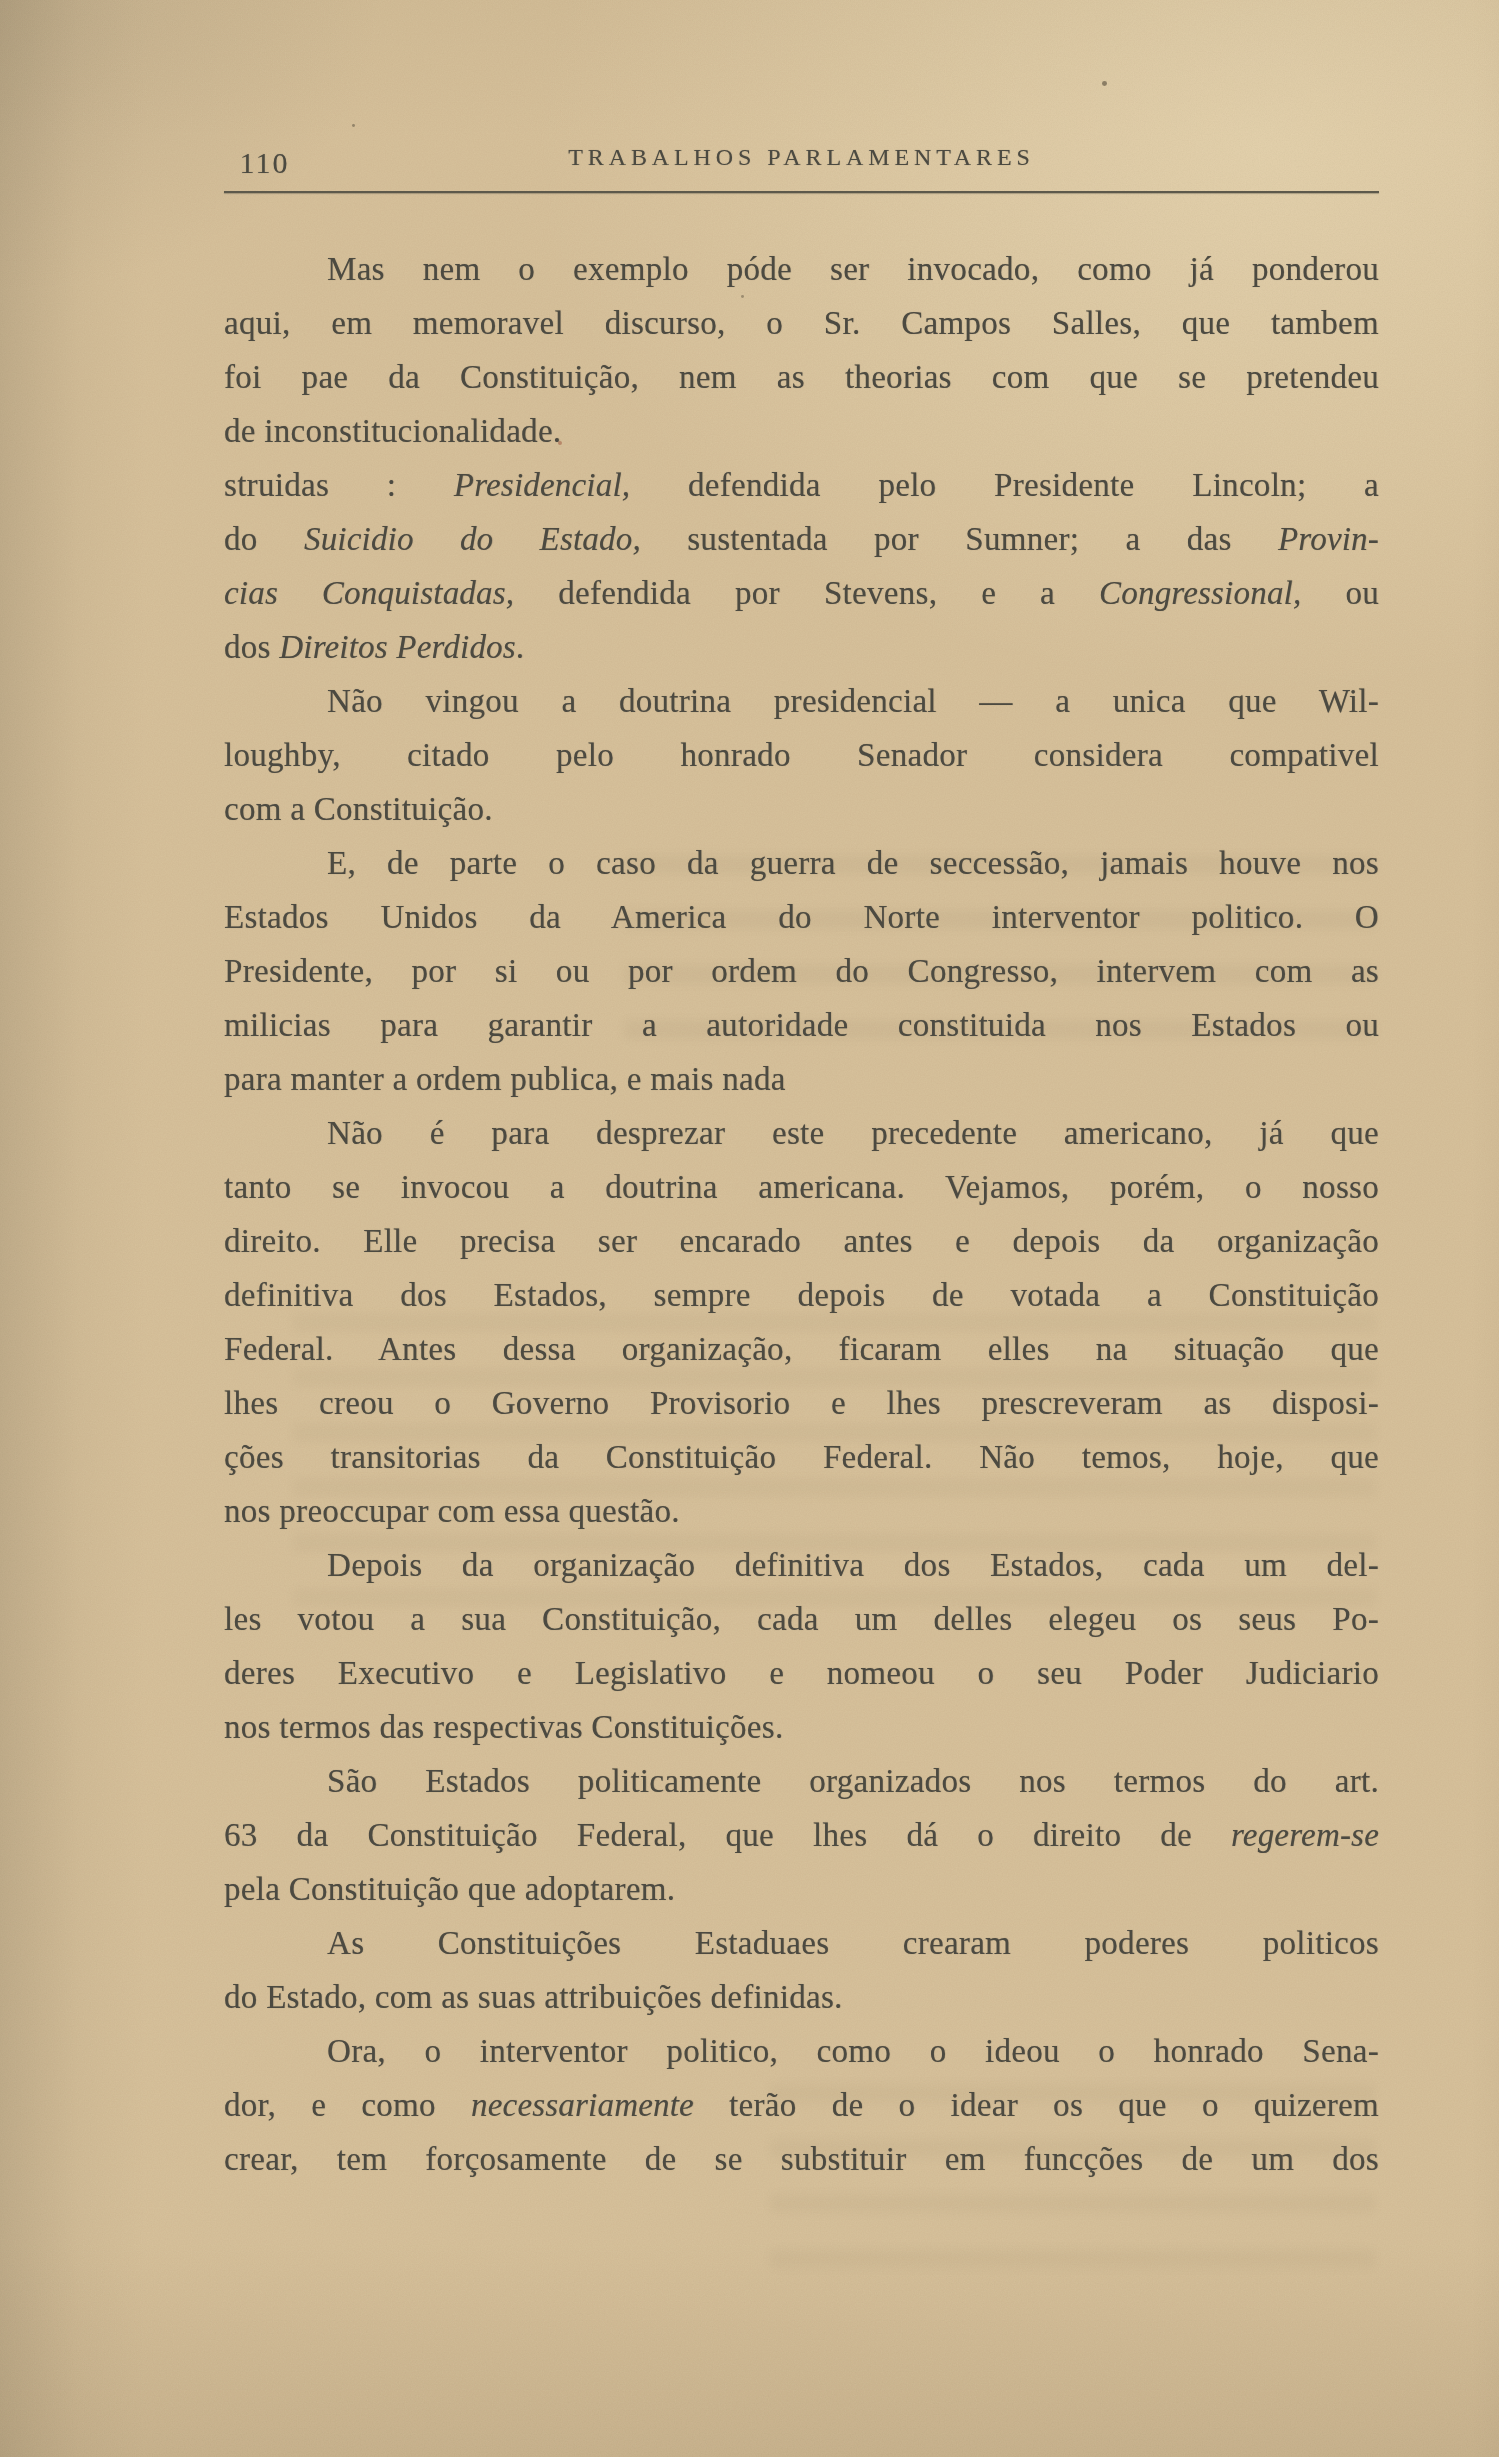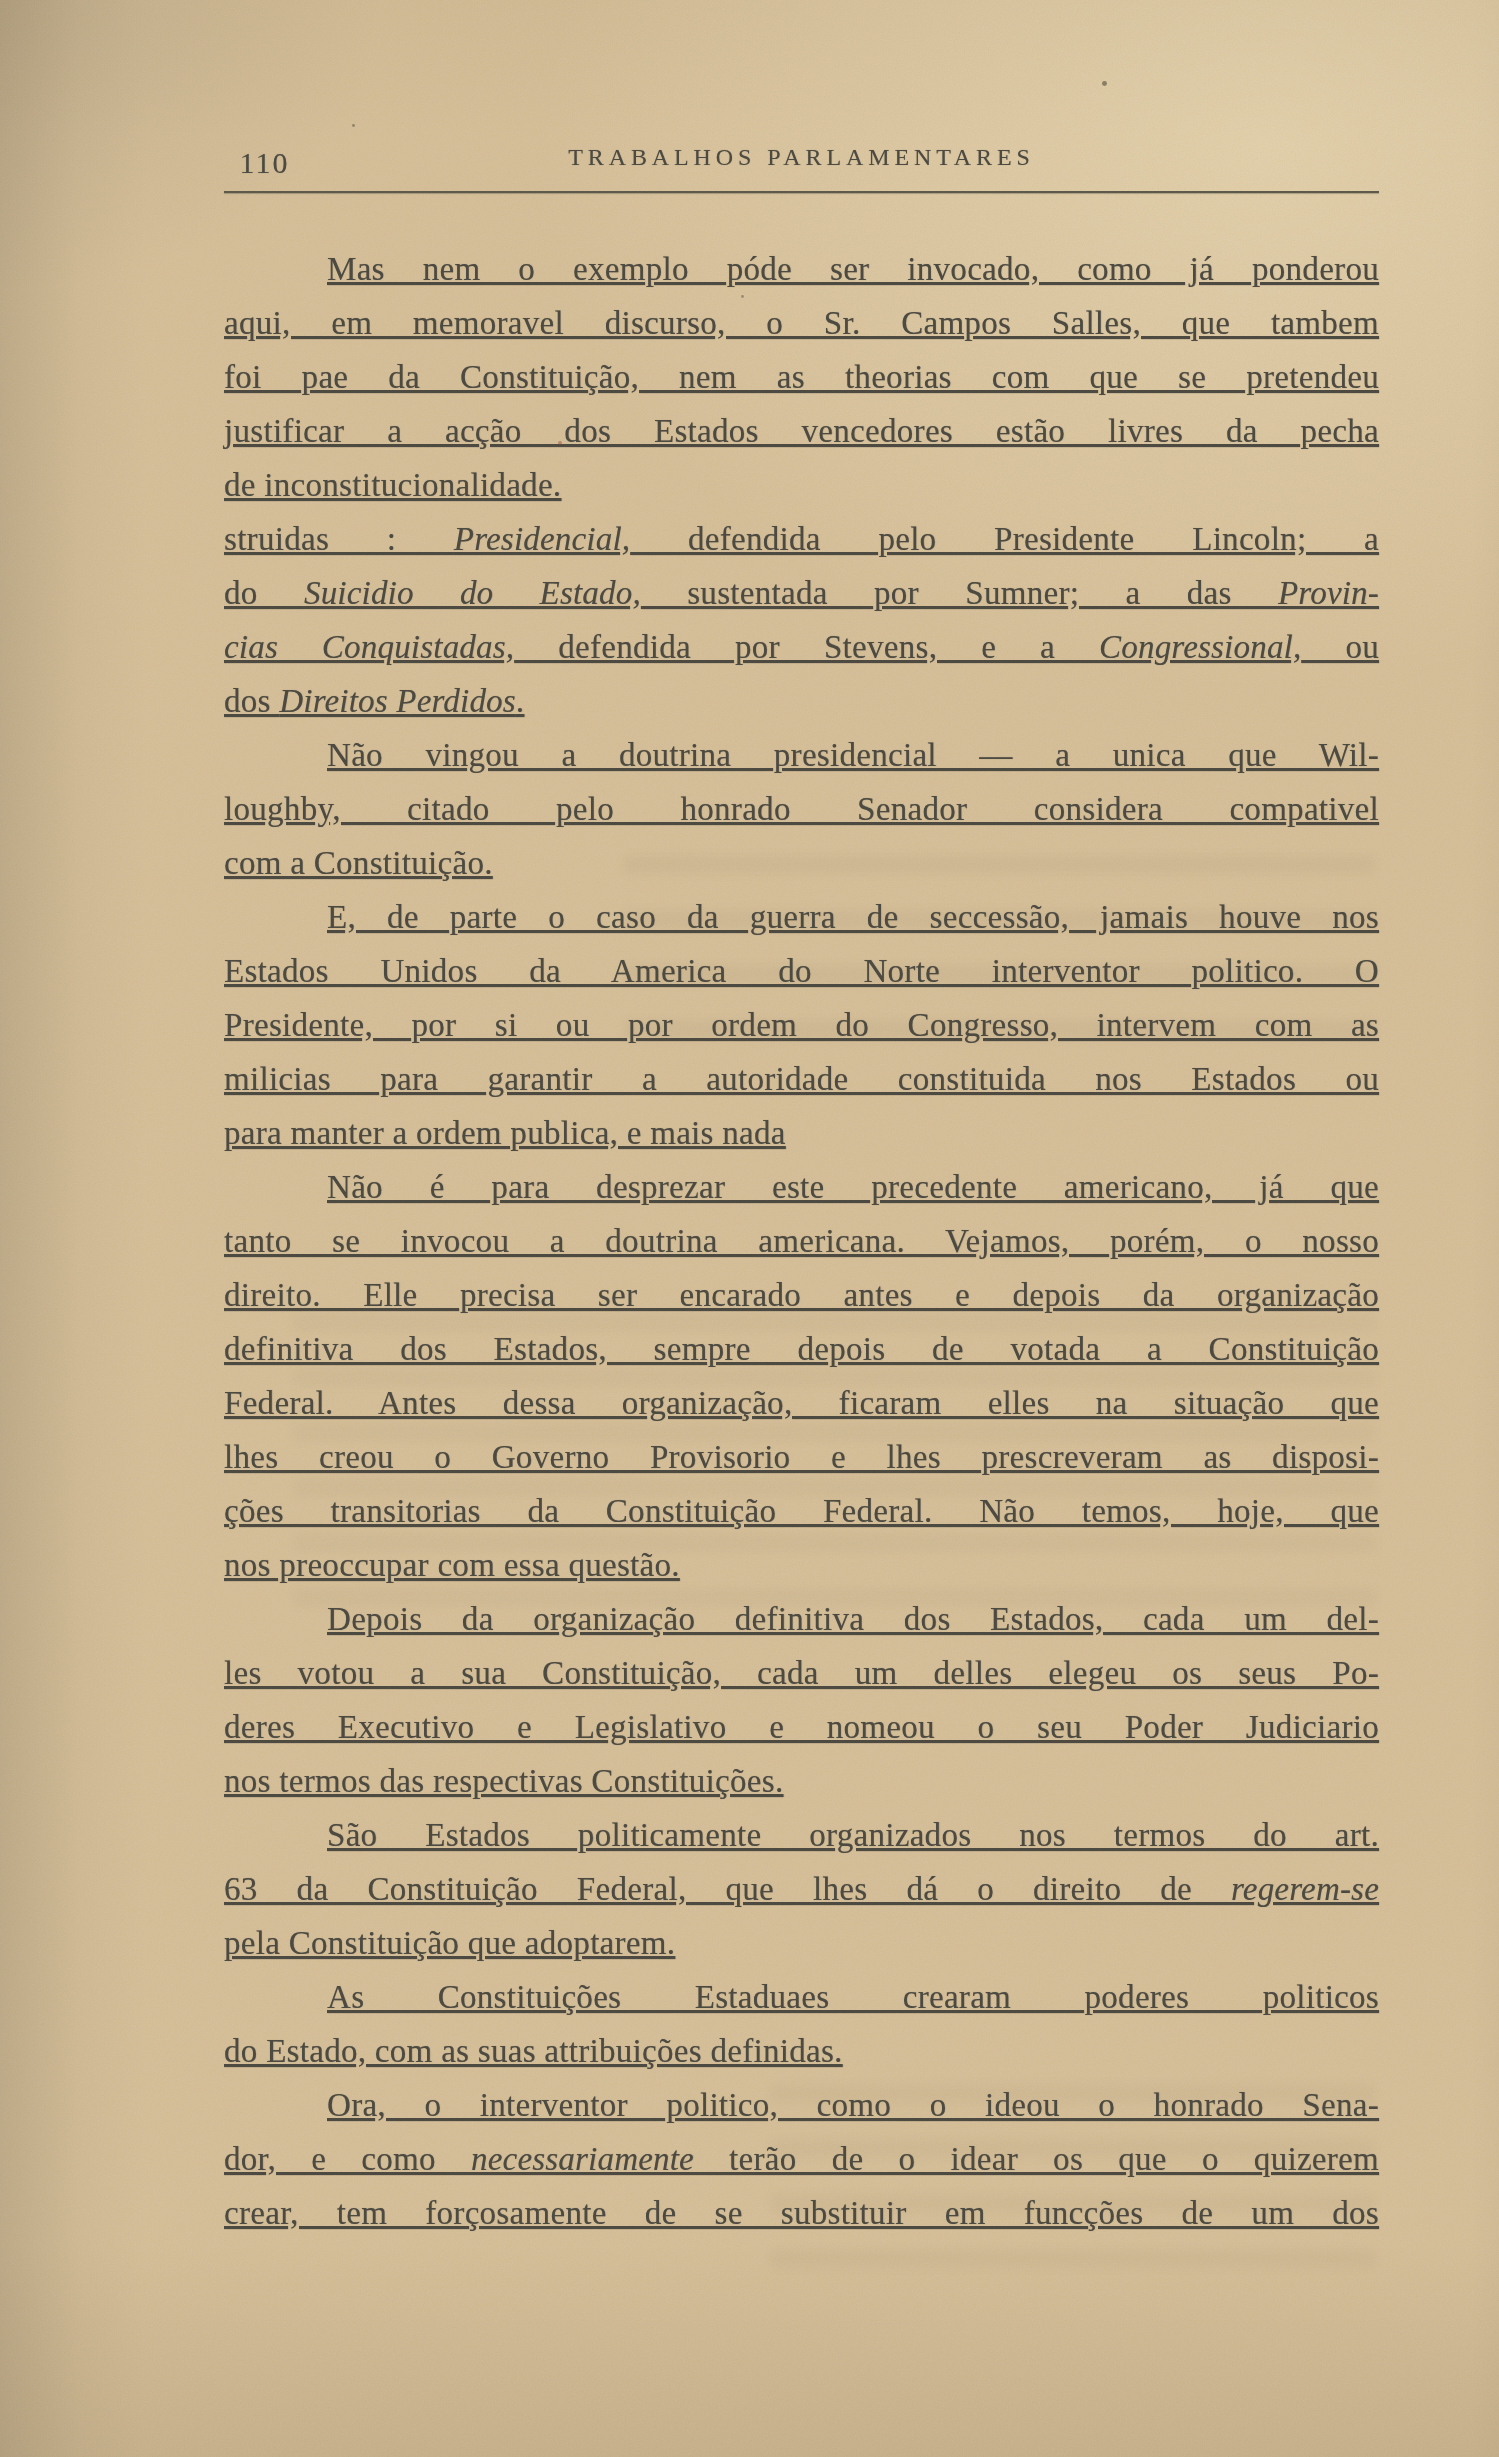--- a/index.html
+++ b/index.html
@@ -55,21 +55,20 @@
     position: absolute; left: 224px; top: 242px; width: 1155px;
     font-size: 33px; line-height: 54px; letter-spacing: 0.3px;
     text-shadow: 0.3px 0.3px 0.8px rgba(66,63,54,.45);
   }
   .line {
     height: 54px;
     text-align: justify;
     text-align-last: justify;
     text-justify: inter-word;
     white-space: normal;
-    text-decoration: underline;
   }
   .line.end { text-align-last: left; }
   .line.indent { text-indent: 103px; }
   .line em { font-style: italic; letter-spacing: 0.2px; }
 
   .speck { position: absolute; border-radius: 50%; pointer-events: none; }
   .speck.s1 { left: 1102px; top: 81px;  width: 4.9px; height: 4.9px; background: rgba(72,64,50,.55); }
   .speck.s2 { left: 352px;  top: 124px; width: 2.9px; height: 2.9px; background: rgba(72,64,50,.45); }
   .speck.s3 { left: 558px;  top: 441px; width: 3.9px; height: 3.9px; background: rgba(150,70,48,.45); }
   .speck.s4 { left: 741px;  top: 295px; width: 2.9px; height: 2.9px; background: rgba(72,64,50,.40); }
@@ -107,21 +106,20 @@
   <div class="header">
     <span class="page-number">110</span>
     <span class="running-title">TRABALHOS PARLAMENTARES</span>
   </div>
   <div class="header-rule"></div>
 
   <main class="page-body">
       <div class="line indent"><span>Mas nem o exemplo póde ser invocado, como já ponderou</span></div>
       <div class="line"><span>aqui, em memoravel discurso, o Sr. Campos Salles, que tambem</span></div>
       <div class="line"><span>foi pae da Constituição, nem as theorias com que se pretendeu</span></div>
-      <div class="line"><span>justificar a acção dos Estados vencedores estão livres da pecha</span></div>
       <div class="line end"><span>de inconstitucionalidade.</span></div>
       <div class="line"><span>struidas : </span><em>Presidencial,</em><span> defendida pelo Presidente Lincoln; a</span></div>
       <div class="line"><span>do </span><em>Suicidio do Estado,</em><span> sustentada por Sumner; a das </span><em>Provin-</em></div>
       <div class="line"><em>cias Conquistadas,</em><span> defendida por Stevens, e a </span><em>Congressional,</em><span> ou</span></div>
       <div class="line end"><span>dos </span><em>Direitos Perdidos</em><span>.</span></div>
       <div class="line indent"><span>Não vingou a doutrina presidencial — a unica que Wil-</span></div>
       <div class="line"><span>loughby, citado pelo honrado Senador considera compativel</span></div>
       <div class="line end"><span>com a Constituição.</span></div>
       <div class="line indent"><span>E, de parte o caso da guerra de seccessão, jamais houve nos</span></div>
       <div class="line"><span>Estados Unidos da America do Norte interventor politico. O</span></div>

